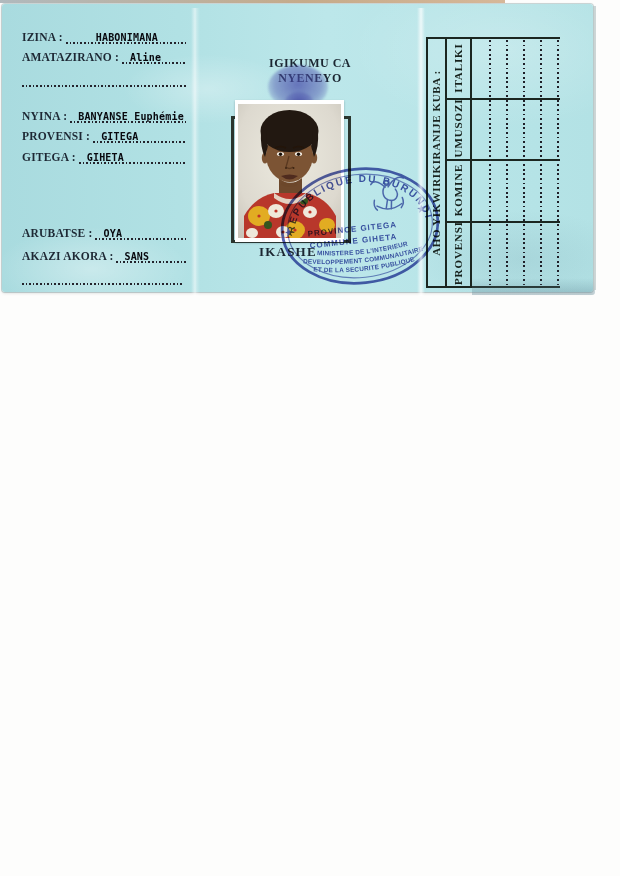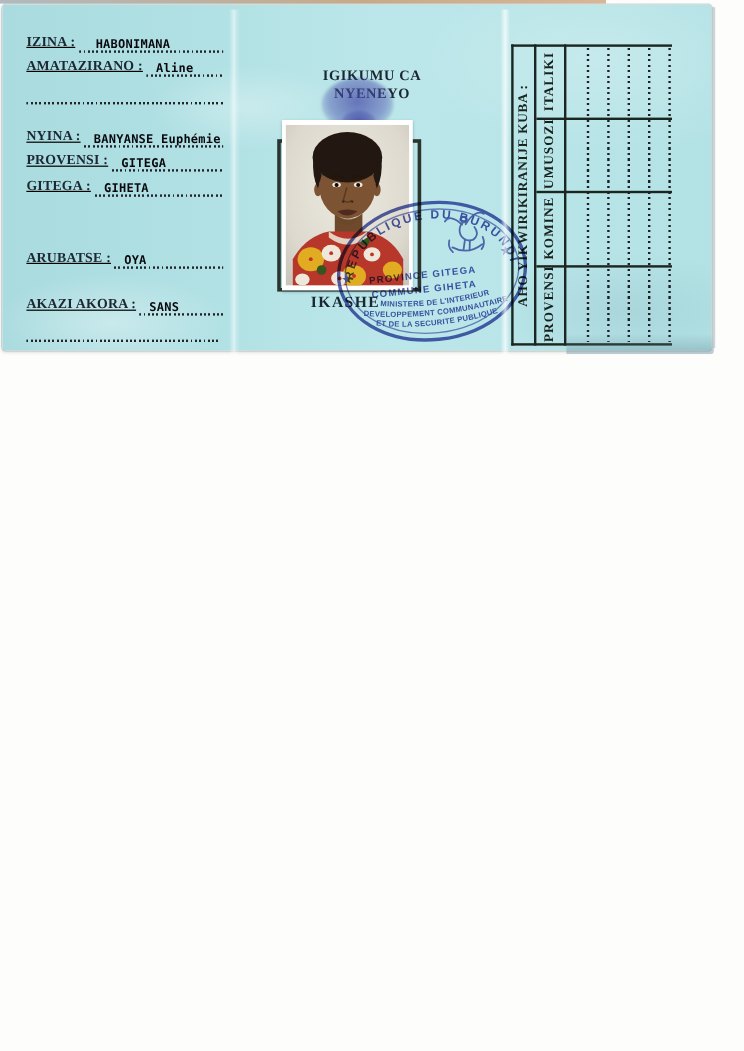--- a/index.html
+++ b/index.html
@@ -13,21 +13,21 @@
     position:absolute;left:2px;top:4px;width:591px;height:288px;border-radius:3px;
     background:
       radial-gradient(140px 60px at 90px 265px, rgba(255,255,255,.35), transparent 70%),
       radial-gradient(120px 50px at 205px 85px, rgba(255,255,255,.30), transparent 70%),
       radial-gradient(220px 110px at 500px 45px, rgba(255,255,255,.22), transparent 72%),
       radial-gradient(160px 70px at 520px 255px, rgba(90,135,150,.14), transparent 70%),
       linear-gradient(90deg,#a9dbdf 0%,#b1e1e4 30%,#bce7ea 55%,#b3e2e5 100%);
     box-shadow:0 0 0 1px rgba(120,150,152,.35), 0 1px 3px rgba(60,80,85,.25);
   }
   
-  .frow{position:absolute;left:20px;width:164px;height:16px;display:flex;text-decoration:underline;}
+  .frow{position:absolute;left:20px;width:164px;height:16px;display:flex;align-items:flex-end;}
   .flabel{
     font:600 11.5px "Liberation Serif",serif;color:#1d2834;letter-spacing:.2px;
     white-space:nowrap;line-height:14px;
   }
   .fline{flex:1;margin-left:3px;position:relative;height:100%;}
   .fline::after{
     content:"";position:absolute;left:0;right:0;bottom:0;height:2px;
     background:repeating-linear-gradient(90deg,#23232c 0 1.6px,transparent 1.6px 3.6px);
   }
   .fvalue{
@@ -104,21 +104,21 @@
 </style>
 </head>
 <body>
 
 <div class="page">
   <div class="card">
 
     <div class="frow" style="top:24px">
         <span class="flabel">IZINA :</span>
         <span class="fline">
-          <span class="fvalue" style="left:14px">HABONIMANA</span>
+          <span class="fvalue" style="left:30px">HABONIMANA</span>
         </span>
       </div>
     <div class="frow" style="top:44px">
         <span class="flabel">AMATAZIRANO :</span>
         <span class="fline">
           <span class="fvalue">Aline</span>
         </span>
       </div>
     <div class="dotline" style="left:20px;top:81px;width:164px"></div>
     <div class="frow" style="top:103px">
@@ -132,21 +132,21 @@
         <span class="fline">
           <span class="fvalue">GITEGA</span>
         </span>
       </div>
     <div class="frow" style="top:144px">
         <span class="flabel">GITEGA :</span>
         <span class="fline">
           <span class="fvalue">GIHETA</span>
         </span>
       </div>
-    <div class="frow" style="top:204px">
+    <div class="frow" style="top:220px">
         <span class="flabel">ARUBATSE :</span>
         <span class="fline">
           <span class="fvalue">OYA</span>
         </span>
       </div>
     <div class="frow" style="top:243px">
         <span class="flabel">AKAZI AKORA :</span>
         <span class="fline">
           <span class="fvalue">SANS</span>
         </span>

